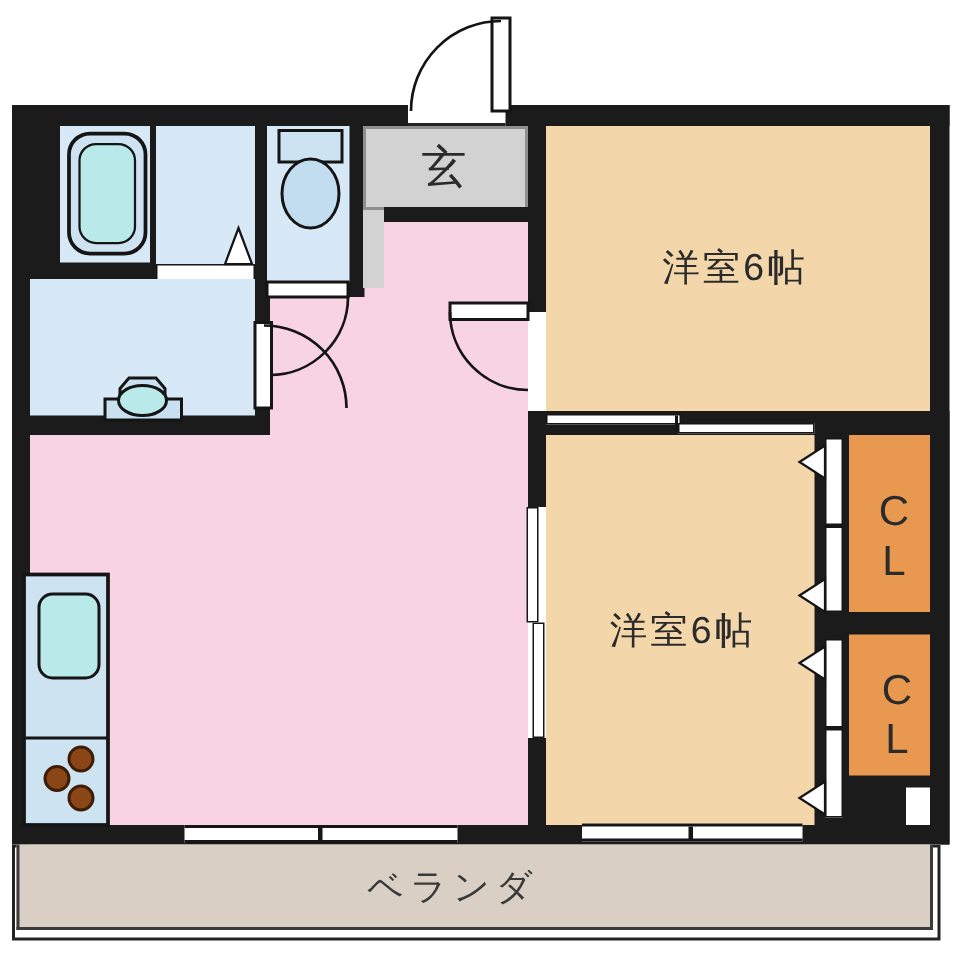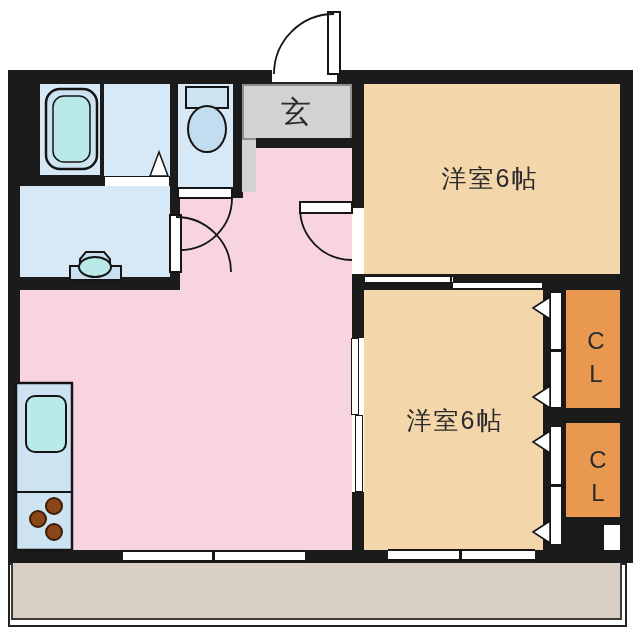--- a/index.html
+++ b/index.html
@@ -14,21 +14,21 @@
   .cl{background:#e9994f;}
   .genkan{background:#d2d2d2;border:2px solid #8f8f8f;box-sizing:border-box;}
   .genkan-strip{background:#d2d2d2;}
   .white{background:#ffffff;}
   .label{position:absolute;color:#2b2b2b;transform:translate(-50%,-50%);
          white-space:nowrap;text-align:center;}
   .lbl-room{font-size:25px;letter-spacing:2px;}
   .lbl-ldk{font-size:27px;letter-spacing:1px;}
   .lbl-genkan{font-size:30px;}
   .lbl-balcony{font-size:24px;letter-spacing:4px;color:#3a3a3a;}
-  .lbl-cl{position:absolute;color:#2b2b2b;font-size:24px;line-height:33px;
+  .lbl-cl{position:absolute;color:#2b2b2b;font-size:28px;line-height:33px;
           width:26px;text-align:center;word-break:break-all;transform:translate(-50%,-50%);}
   .balcony-rail{position:absolute;left:8px;top:563px;width:619px;height:64px;
                 background:#ffffff;border:2px solid #222;box-sizing:border-box;}
   .balcony-floor{position:absolute;left:11px;top:563px;width:611px;height:57px;
                  background:#d9cfc4;border:2px solid #3a3a3a;border-top:none;box-sizing:border-box;}
   .panel{position:absolute;background:#ffffff;border:1px solid #161616;box-sizing:border-box;}
   .tick{position:absolute;background:#161616;}
   svg.overlay{position:absolute;left:0;top:0;}
 </style>
 </head>
@@ -126,14 +126,15 @@
     <path d="M533 397 L550 386 L550 408 Z" fill="#ffffff" stroke="#151515" stroke-width="1.5"></path>
     <path d="M533 442 L550 431 L550 453 Z" fill="#ffffff" stroke="#151515" stroke-width="1.5"></path>
     <path d="M533 532 L550 521 L550 543 Z" fill="#ffffff" stroke="#151515" stroke-width="1.5"></path>
   </svg>
 
   <div class="label lbl-room" style="left:490px;top:178px;">洋室6帖</div>
   <div class="label lbl-room" style="left:455px;top:420px;">洋室6帖</div>
   <div class="label lbl-genkan" style="left:296px;top:112px;">玄</div>
   <div class="lbl-cl" style="left:596px;top:357px;">CL</div>
   <div class="lbl-cl" style="left:598px;top:476px;">CL</div>
+  <div class="label lbl-balcony" style="left:302px;top:591px;">ベランダ</div>
 
 </div>
 
 </body></html>

